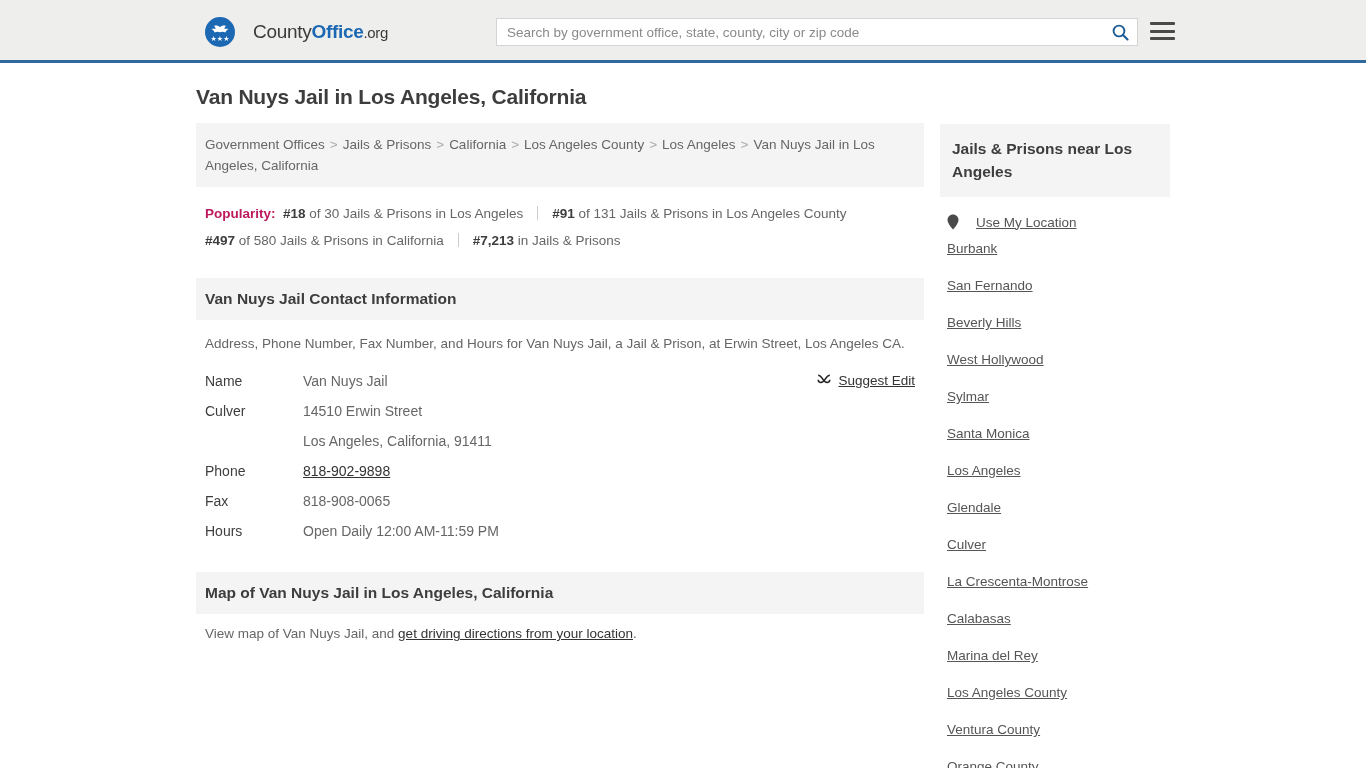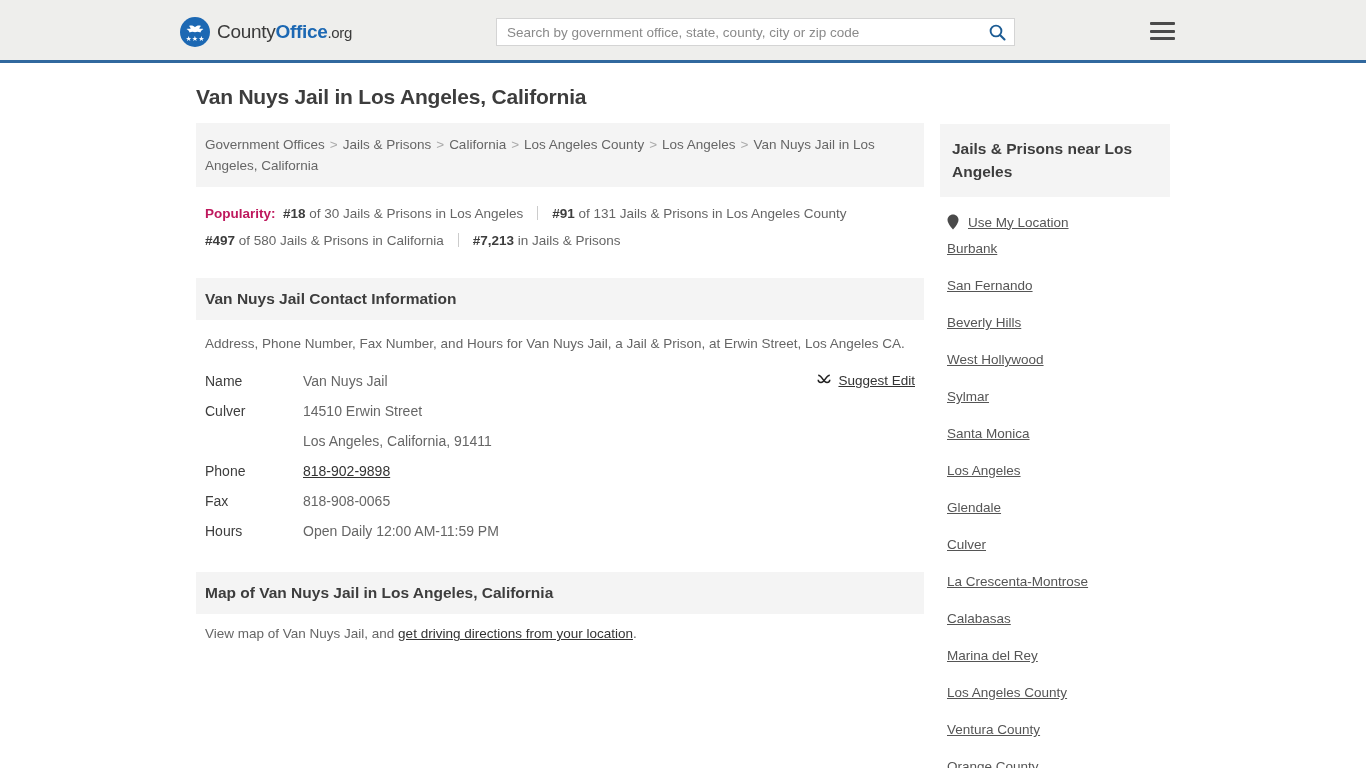--- a/index.html
+++ b/index.html
@@ -16,22 +16,22 @@
     height: 63px;
     background: #eeeeec;
     border-bottom: 3px solid #31689e;
     position: relative;
   }
   .header-inner {
     width: 1366px; height: 63px;
     position: relative;
   }
   .logo-wrap {
-    position: absolute; left: 180px; top: 17px;
-    display: flex; align-items: center; gap: 7px;
+    position: absolute; left: 205px; top: 17px;
+    display: flex; align-items: center; gap: 18px;
     text-decoration: none;
   }
   .logo-mark {
     width: 30px; height: 30px; border-radius: 50%;
     background: #1c68b3;
     display: flex; flex-direction: column;
     align-items: center; justify-content: center;
     position: relative; overflow: hidden;
   }
   .logo-mark .eagle {
@@ -43,21 +43,21 @@
   }
   .logo-text {
     font-size: 19px; color: #3b3b3b; letter-spacing: -0.3px;
     white-space: nowrap;
   }
   .logo-text .b { font-weight: bold; color: #1c68b3; }
   .logo-text .tld { font-size: 15px; color: #3b3b3b; }
 
   .search-box {
     position: absolute; left: 496px; top: 18px;
-    width: 519px; height: 28px;
+    width: 642px; height: 28px;
     background: #ffffff;
     border: 1px solid #d4d4d4;
     display: flex; align-items: center;
   }
   .search-input {
     flex: 1; border: none; outline: none;
     font-family: "Liberation Sans", sans-serif;
     font-size: 13.5px; color: #777777;
     padding: 0 10px; background: transparent;
   }
@@ -161,21 +161,21 @@
   .spacer-14 { height: 16px; }
 
   
   .side-header {
     background: #f4f4f4;
     padding: 13px 12px 14px 12px;
     font-size: 15.5px; font-weight: bold; color: #3d3d3d;
     line-height: 23px;
   }
   .use-location {
-    display: flex; align-items: center; gap: 9px;
+    display: flex; align-items: center; gap: 17px;
     padding: 17px 0 0 7px;
   }
   .use-location a {
     font-size: 13.5px; color: #555555; text-decoration: underline;
   }
   .side-links { padding: 0; margin: 0; list-style: none; }
   .side-links li { padding: 0; }
   .side-links li a {
     display: block;
     font-size: 13.5px; color: #555555;

